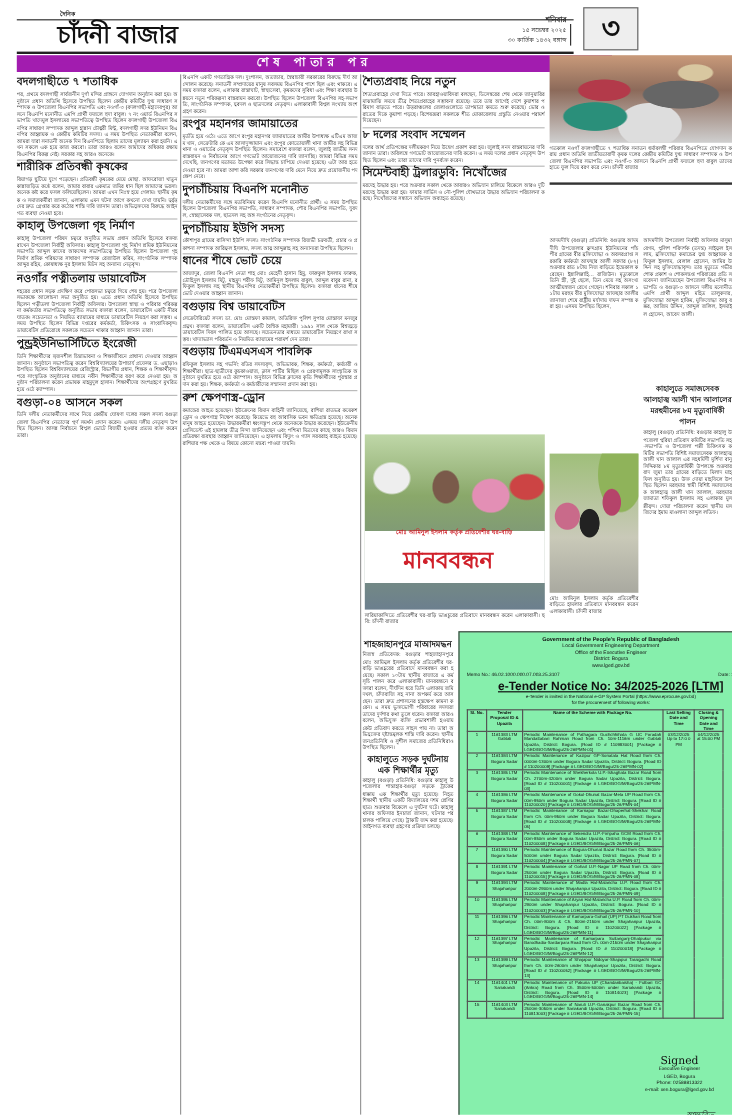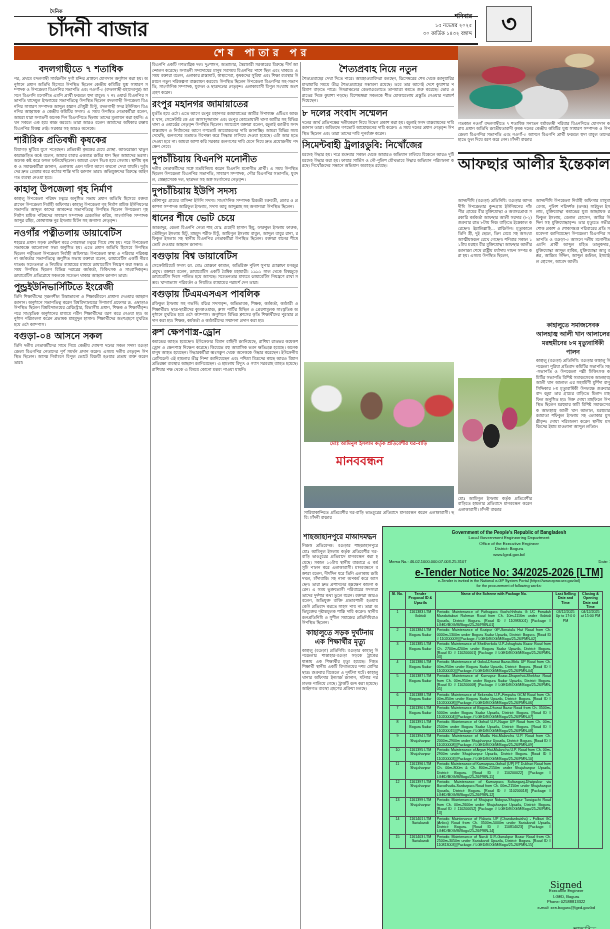--- a/index.html
+++ b/index.html
@@ -11,32 +11,32 @@
   .mast-rule { position: absolute; left: 14px; right: 60px; top: 16px; border-top: 1px solid #333; }
   .mast-rule2 { position: absolute; left: 14px; right: 60px; top: 43px; border-top: 2px solid #222; }
   .logo-small { position: absolute; left: 50px; top: 8px; font-size: 5px; font-weight: bold; }
   .logo { position: absolute; left: 48px; top: 14px; font-size: 20px; font-weight: 900; letter-spacing: -0.5px; font-family: "DejaVu Serif", serif; }
   .day { position: absolute; right: 66px; top: 11px; font-size: 6px; font-weight: bold; }
   .date-en { position: absolute; right: 66px; top: 22px; font-size: 5px; }
   .date-bn { position: absolute; right: 66px; top: 30px; font-size: 5px; }
   .date-bar { position: absolute; right: 62px; top: 20px; width: 1px; height: 18px; background: #333; }
   .page-no { position: absolute; right: 6px; top: 6px; width: 46px; height: 36px; border: 1px solid #666; background: #eee; font-size: 24px; font-weight: bold; text-align: center; line-height: 34px; font-family: "DejaVu Serif", serif; }
 
-  .section-banner { position: absolute; left: 14px; top: 46px; width: 496px; height: 14px; background: #c2410c; color: #fff; font-size: 10px; font-weight: bold; text-align: center; line-height: 14px; letter-spacing: 4px; }
+  .section-banner { position: absolute; left: 14px; top: 46px; width: 496px; height: 14px; background: #a21caf; color: #fff; font-size: 10px; font-weight: bold; text-align: center; line-height: 14px; letter-spacing: 4px; }
 
   
   .col { position: absolute; overflow: hidden; }
   .col1 { left: 14px; top: 62px; width: 134px; height: 867px; }
   .col2 { left: 152px; top: 62px; width: 146px; height: 867px; }
   .col3 { left: 302px; top: 62px; width: 152px; height: 300px; }
   .vline { position: absolute; width: 1px; background: #999; }
 
   .story { margin-bottom: 2px; }
   .hl { font-size: 9px; font-weight: bold; line-height: 11px; color: #111; margin: 1px 0 1px; border-top: 1px solid #bbb; padding-top: 1px; font-family: "DejaVu Serif", serif; }
-  .hl.first { border-top: none; text-align: center; }
+  .hl.first { border-top: none; }
   .body { font-size: 4.2px; line-height: 5.5px; color: #222; text-align: justify; word-break: break-all; }
 
   
   .photo { position: absolute; overflow: hidden; }
   .photo-top { left: 458px; top: 46px; width: 152px; height: 73px;
     background:
       radial-gradient(ellipse at 30% 40%, #b33a4a 0 14%, transparent 15%),
       radial-gradient(ellipse at 25% 70%, #2a8f7a 0 16%, transparent 17%),
       radial-gradient(ellipse at 72% 45%, #666 0 20%, transparent 21%),
       radial-gradient(ellipse at 80% 20%, #d8c7a0 0 8%, transparent 9%),
@@ -61,21 +61,21 @@
   .col4c { left: 536px; top: 358px; width: 74px; height: 150px; }
 
   .photo-mid { left: 304px; top: 362px; width: 150px; height: 146px;
     background:
       linear-gradient(180deg, transparent 55%, #fff 55%, #fff 85%, transparent 85%),
       radial-gradient(ellipse at 15% 25%, #eee 0 8%, transparent 9%),
       radial-gradient(ellipse at 45% 30%, #7a5a4a 0 9%, transparent 10%),
       radial-gradient(ellipse at 70% 35%, #e38fb5 0 10%, transparent 11%),
       radial-gradient(ellipse at 90% 30%, #c44 0 7%, transparent 8%),
       linear-gradient(180deg, #bfd7a8 0%, #8aa86a 35%, #6c7f8e 100%); }
-  .banner-text { position: absolute; left: 32px; top: 90px; font-family: "DejaVu Serif", serif; font-weight: bold; color: #d0202a; font-size: 12px; }
+  .banner-text { position: absolute; left: 32px; top: 90px; font-family: "DejaVu Serif", serif; font-weight: bold; color: #d0202a; font-size: 19px; }
   .banner-small { position: absolute; left: 26px; top: 78px; font-size: 5px; color: #d0202a; font-weight: bold; }
   .cap-mid { left: 304px; top: 510px; width: 150px; height: 16px; }
 
   
   .col3b { left: 302px; top: 530px; width: 76px; height: 399px; }
   .mini-head { font-family: "DejaVu Serif", serif; font-weight: bold; font-size: 7px; line-height: 9px; text-align: center; margin: 2px 0; }
 
   
   .tender { position: absolute; left: 382px; top: 526px; width: 254px; height: 415px; border: 1px solid #444; background: #86efac; }
   .tender .gov { font-size: 4.6px; font-weight: bold; text-align: center; margin-top: 3px; font-family: "Liberation Sans", sans-serif; }
@@ -202,21 +202,20 @@
   <article class="story">
     <h3 class="mini-head">কাহালুতে সড়ক দুর্ঘটনায় এক শিক্ষার্থীর মৃত্যু</h3>
     <p class="body">কাহালু (বগুড়া) প্রতিনিধি: বগুড়ার কাহালু উপজেলার শান্তাহার-বগুড়া সড়কে ট্রাকের ধাক্কায় এক শিক্ষার্থীর মৃত্যু হয়েছে। নিহত শিক্ষার্থী স্থানীয় একটি বিদ্যালয়ের দশম শ্রেণির ছাত্র। শুক্রবার বিকেলে এ দুর্ঘটনা ঘটে। কাহালু থানার অফিসার ইনচার্জ জানান, ঘটনার পর চালক পালিয়ে গেছে। ট্রাকটি জব্দ করা হয়েছে। আইনগত ব্যবস্থা গ্রহণের প্রক্রিয়া চলছে।</p>
   </article>
 </div>
 
 <figure class="photo photo-top"></figure>
 <p class="caption cap-top">গতকাল নওগাঁ বদলগাছীতে ৭ শতাধিক সনাতন ধর্মাবলম্বী পরিবার বিএনপিতে যোগদান করায় প্রধান অতিথি জাতীয়তাবাদী কৃষক দলের কেন্দ্রীয় কমিটির যুগ্ম সাধারণ সম্পাদক ও উপজেলা বিএনপির সভাপতি এবং নওগাঁ-৩ আসনে বিএনপি প্রার্থী ফজলে হুদা বাবুল তাদের হাতে ফুল দিয়ে বরণ করে নেন। চাঁদনী বাজার</p>
 
 <div class="big-head">
-  <div class="l2">আফছার আলীর ইন্তেকাল</div>
 </div>
 <div class="col col4a">
   <p class="body">আদমদীঘি (বগুড়া) প্রতিনিধি: বগুড়ার আদমদীঘি উপজেলার কুন্দগ্রাম ইউনিয়নের পাঁচপীর গ্রামের বীর মুক্তিযোদ্ধা ও অবসরপ্রাপ্ত সরকারি কর্মকর্তা আফছার আলী সরদার (৮২) শুক্রবার রাত ৮টায় নিজ বাড়িতে ইন্তেকাল করেছেন। ইন্নালিল্লাহি... রাজিউন। মৃত্যুকালে তিনি স্ত্রী, দুই ছেলে, তিন মেয়ে সহ অসংখ্য আত্মীয়স্বজন রেখে গেছেন। শনিবার সকাল ১১টায় মরহুম বীর মুক্তিযোদ্ধা আফছার আলীর জানাজা শেষে রাষ্ট্রীয় মর্যাদায় দাফন সম্পন্ন করা হয়। এসময় উপস্থিত ছিলেন,</p>
 </div>
 <div class="col col4b">
   <p class="body">আদমদীঘি উপজেলা নির্বাহী অফিসার মাসুমা বেগম, পুলিশ পরিদর্শক (তদন্ত) সাইফুল ইসলাম, মুক্তিযোদ্ধা কমান্ডের যুগ্ম আহ্বায়ক রফিকুল ইসলাম, বেলাল হোসেন, আমির উদ্দিন সহ মুক্তিযোদ্ধাবৃন্দ। তার মৃত্যুতে গভীর শোক প্রকাশ ও শোকসন্তপ্ত পরিবারের প্রতি সমবেদনা জানিয়েছেন উপজেলা বিএনপির সভাপতি ও বগুড়া-৩ আসনে দলীয় মনোনীত এমপি প্রার্থী আব্দুল মহিত তালুকদার, মুক্তিযোদ্ধা আব্দুল হাকিম, মুক্তিযোদ্ধা আবু বক্কর, আজিম উদ্দিন, আব্দুল জলিল, ইসমাইল হোসেন, আবেদ আলী।</p>
 </div>
 
 <figure class="photo photo-right"></figure>
 <p class="caption cap-right">মোঃ আমিনুল ইসলাম কর্তৃক প্রতিবেশীর বাড়িতে হামলার প্রতিবাদে মানববন্ধন করেন এলাকাবাসী। চাঁদনী বাজার</p>

